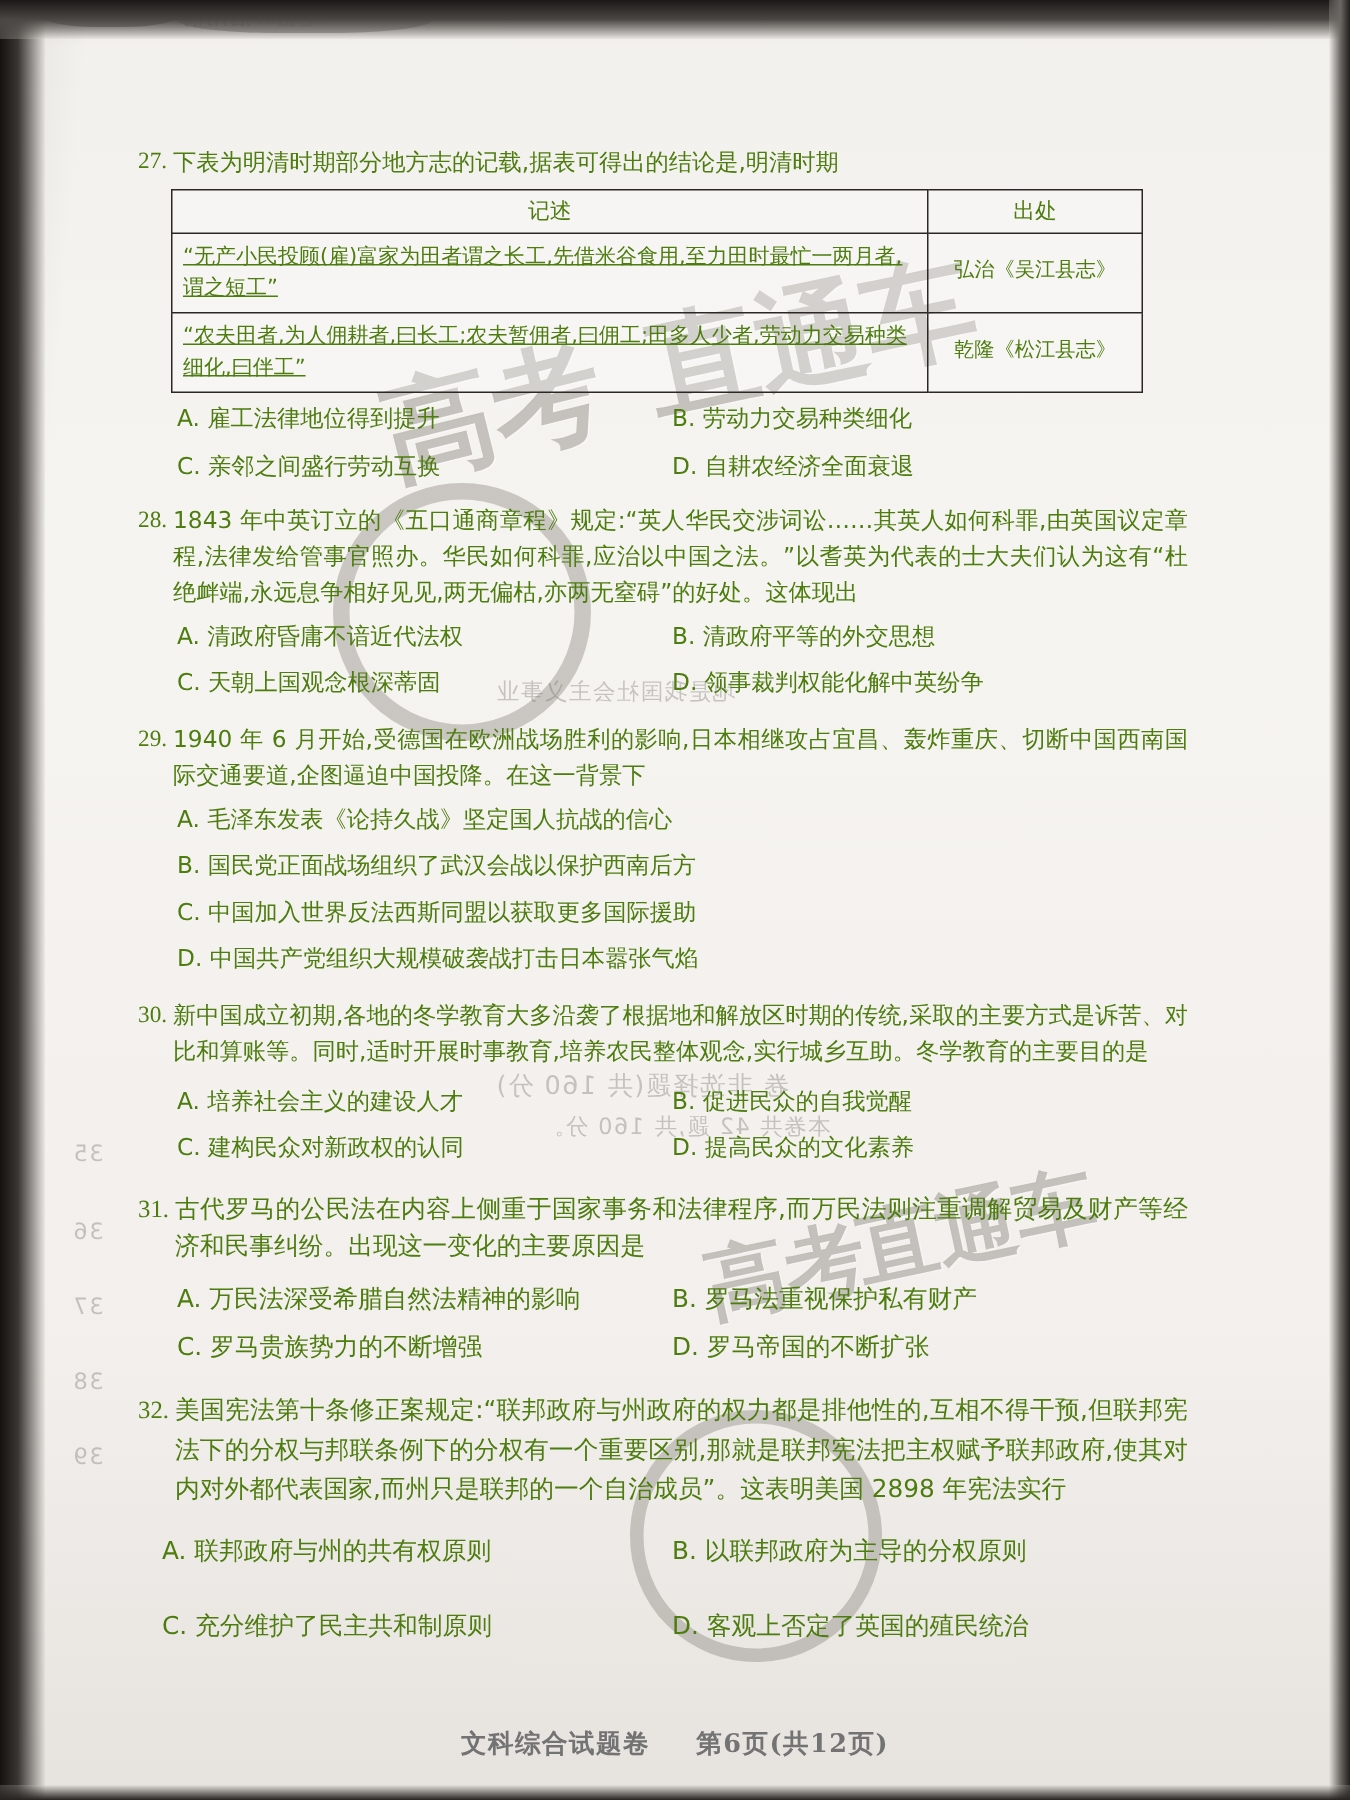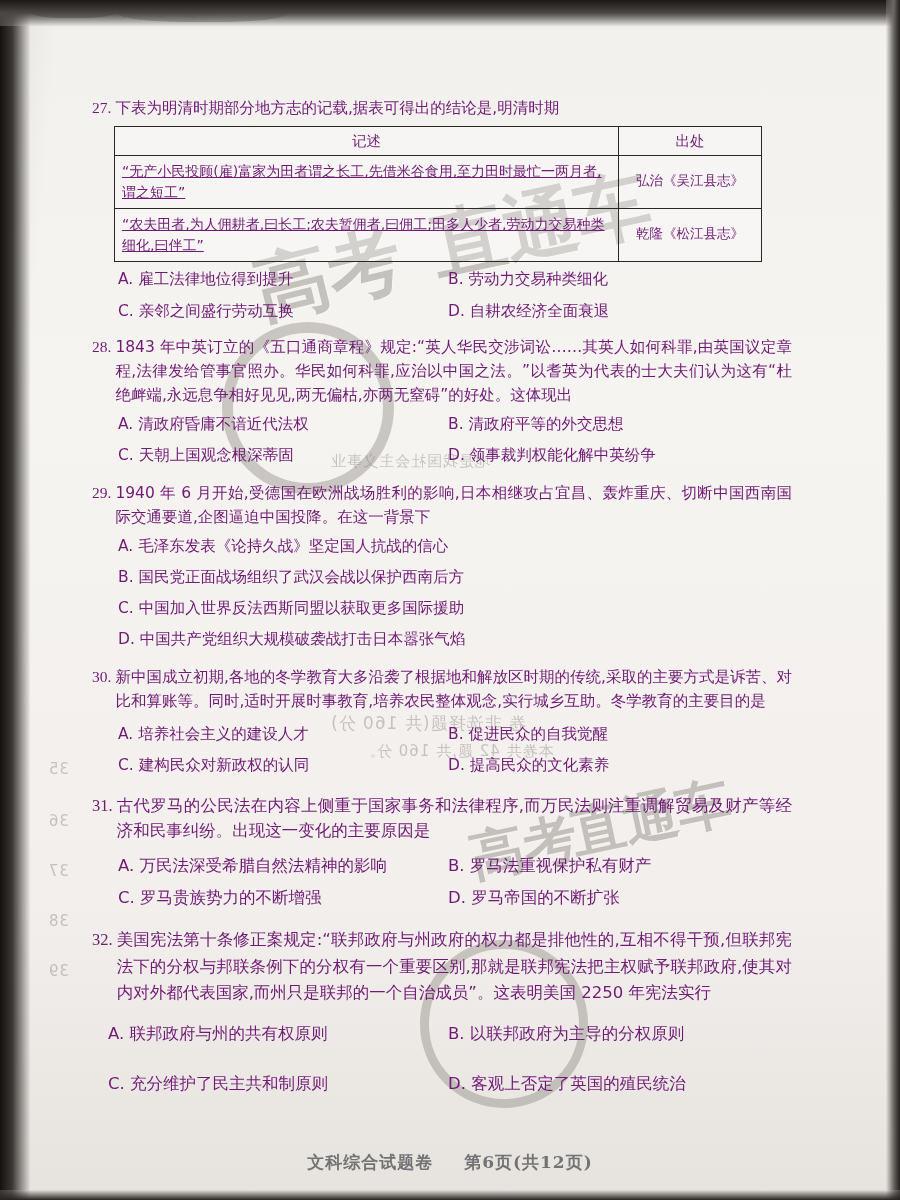--- a/index.html
+++ b/index.html
@@ -69,21 +69,21 @@
     border: 11px solid rgba(120,114,106,0.35);
     border-radius: 50%;
   }
 
   
   .content {
     position: absolute;
     left: 92px;
     top: 96px;
     width: 700px;
-    color: #701a75;
+    color: #4d7c0f;
     font-size: 15.5px;
     line-height: 1.55;
   }
   .q {
     position: relative;
     margin-bottom: 6px;
   }
   .qhead {
     display: flex;
     align-items: flex-start;
@@ -261,21 +261,21 @@
         <div class="opt">A. 万民法深受希腊自然法精神的影响</div>
         <div class="opt">B. 罗马法重视保护私有财产</div>
         <div class="opt">C. 罗马贵族势力的不断增强</div>
         <div class="opt">D. 罗马帝国的不断扩张</div>
       </div>
     </div>
 
     <div class="q q-32" style="margin-top:16px;">
       <div class="qhead">
         <div class="qnum" style="font-size:16.5px;">32.</div>
-        <div class="qtext">美国宪法第十条修正案规定:“联邦政府与州政府的权力都是排他性的,互相不得干预,但联邦宪法下的分权与邦联条例下的分权有一个重要区别,那就是联邦宪法把主权赋予联邦政府,使其对内对外都代表国家,而州只是联邦的一个自治成员”。这表明美国 2250 年宪法实行</div>
+        <div class="qtext">美国宪法第十条修正案规定:“联邦政府与州政府的权力都是排他性的,互相不得干预,但联邦宪法下的分权与邦联条例下的分权有一个重要区别,那就是联邦宪法把主权赋予联邦政府,使其对内对外都代表国家,而州只是联邦的一个自治成员”。这表明美国 2898 年宪法实行</div>
       </div>
       <div class="opts bigger" style="margin-top:14px; margin-left:16px; grid-template-columns:340px 1fr; row-gap:24px;">
         <div class="opt">A. 联邦政府与州的共有权原则</div>
         <div class="opt">B. 以联邦政府为主导的分权原则</div>
         <div class="opt">C. 充分维护了民主共和制原则</div>
         <div class="opt">D. 客观上否定了英国的殖民统治</div>
       </div>
     </div>
 
   </div>

